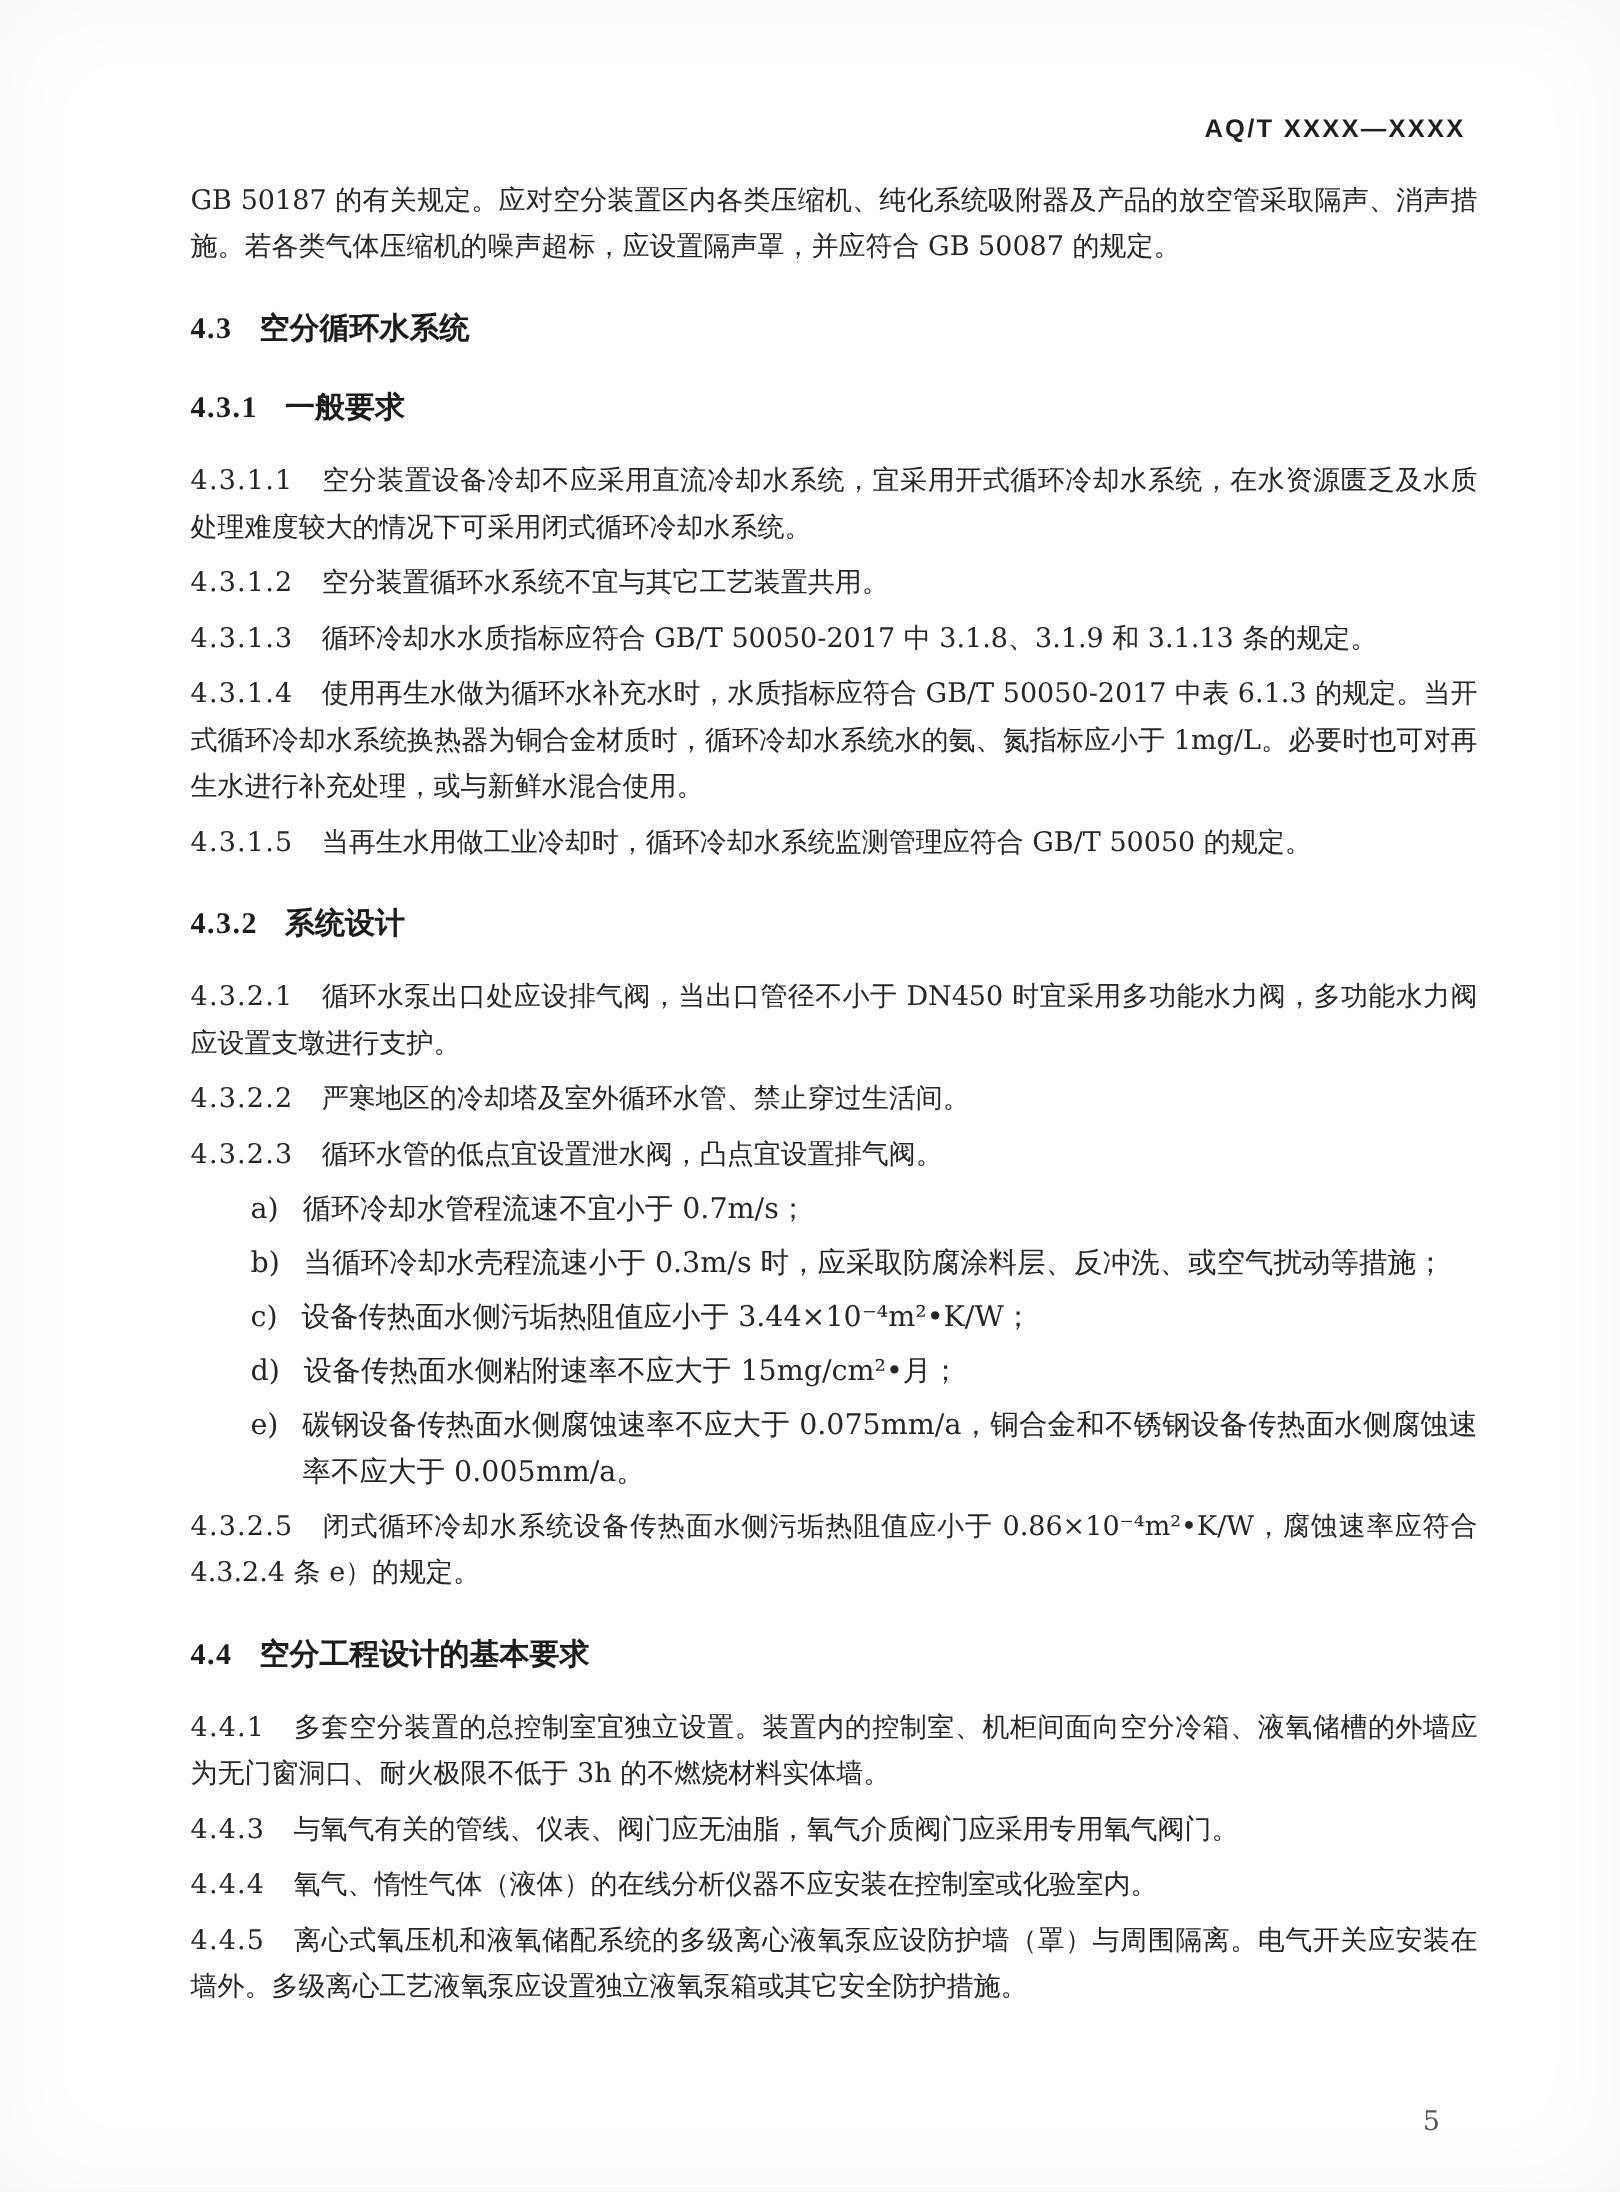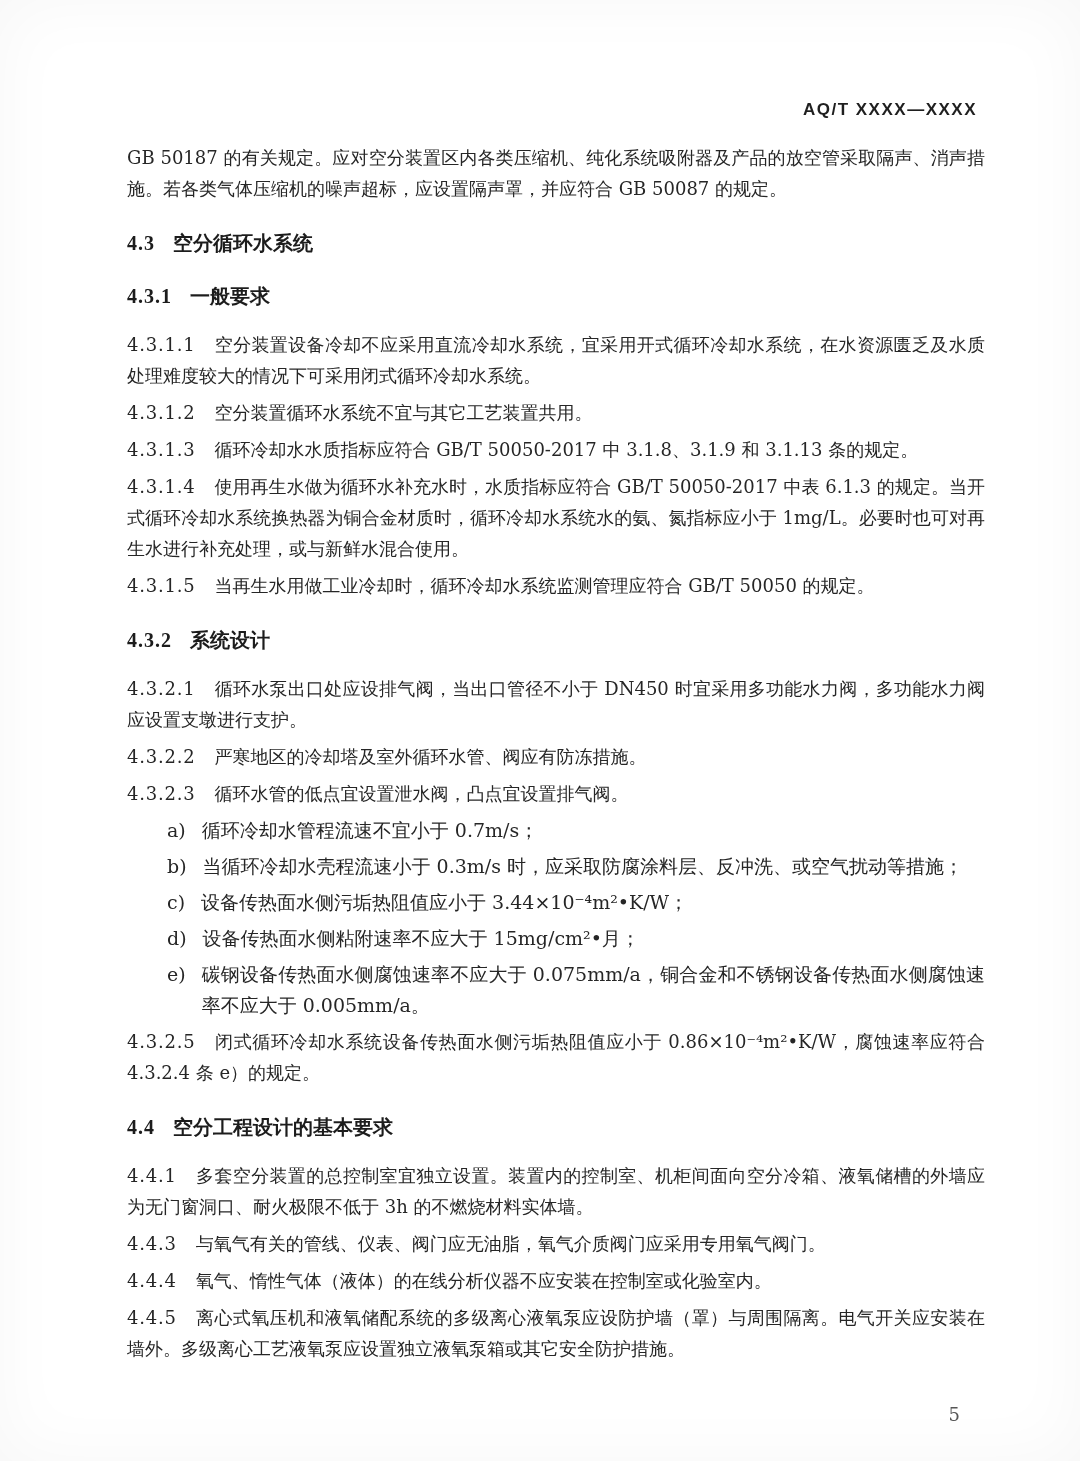--- a/index.html
+++ b/index.html
@@ -6,21 +6,21 @@
   body {
     width: 1080px; height: 1461px;
     background: #f2f2f2;
     font-family: "DejaVu Serif", "Liberation Serif", serif;
   }
   .page {
     position: relative;
     width: 1080px; height: 1461px;
     background: #ffffff;
     box-sizing: border-box;
-    padding: 100px 95px 0 127px;
+    padding: 76px 95px 0 127px;
     box-shadow: inset 0 0 70px rgba(0,0,0,0.035);
     color: #262626;
     overflow: hidden;
   }
   .std-code {
     text-align: right;
     font-family: "Liberation Sans", sans-serif;
     font-weight: 700;
     font-size: 17px;
     letter-spacing: 1.5px;
@@ -108,21 +108,21 @@
 
   <h3 class="sec">
     <span class="cnum">4.3.2</span><span>系统设计</span>
   </h3>
 
   <p class="clause">
     <span class="cnum">4.3.2.1</span><span>循环水泵出口处应设排气阀，当出口管径不小于 DN450 时宜采用多功能水力阀，多功能水力阀应设置支墩进行支护。</span>
   </p>
 
   <p class="clause">
-    <span class="cnum">4.3.2.2</span><span>严寒地区的冷却塔及室外循环水管、阀应有防冻措施。</span>
+    <span class="cnum">4.3.2.2</span><span>严寒地区的冷却塔及室外循环水管、禁止穿过生活间。</span>
   </p>
 
   <p class="clause">
     <span class="cnum">4.3.2.3</span><span>循环水管的低点宜设置泄水阀，凸点宜设置排气阀。</span>
   </p>
 
 
   <div class="list">
     <div class="li">
       <span class="linum">a)</span>

